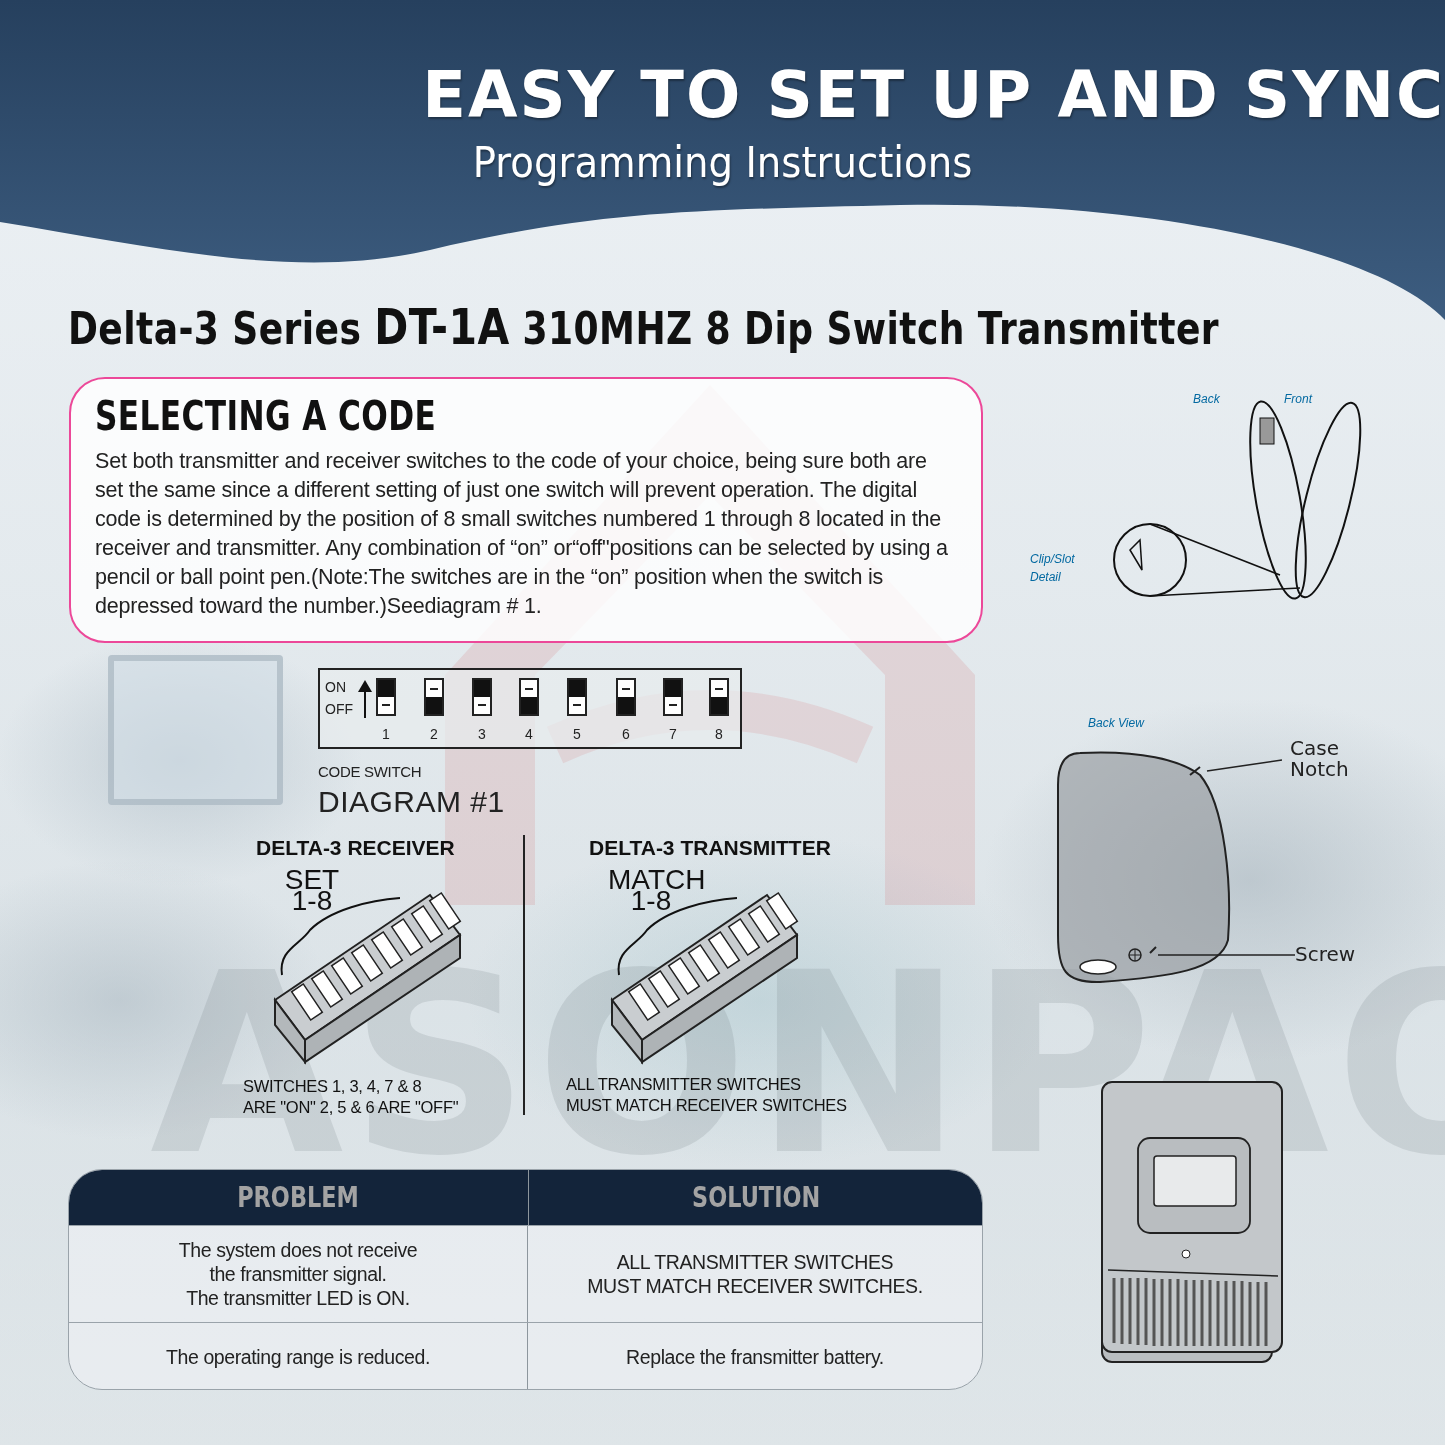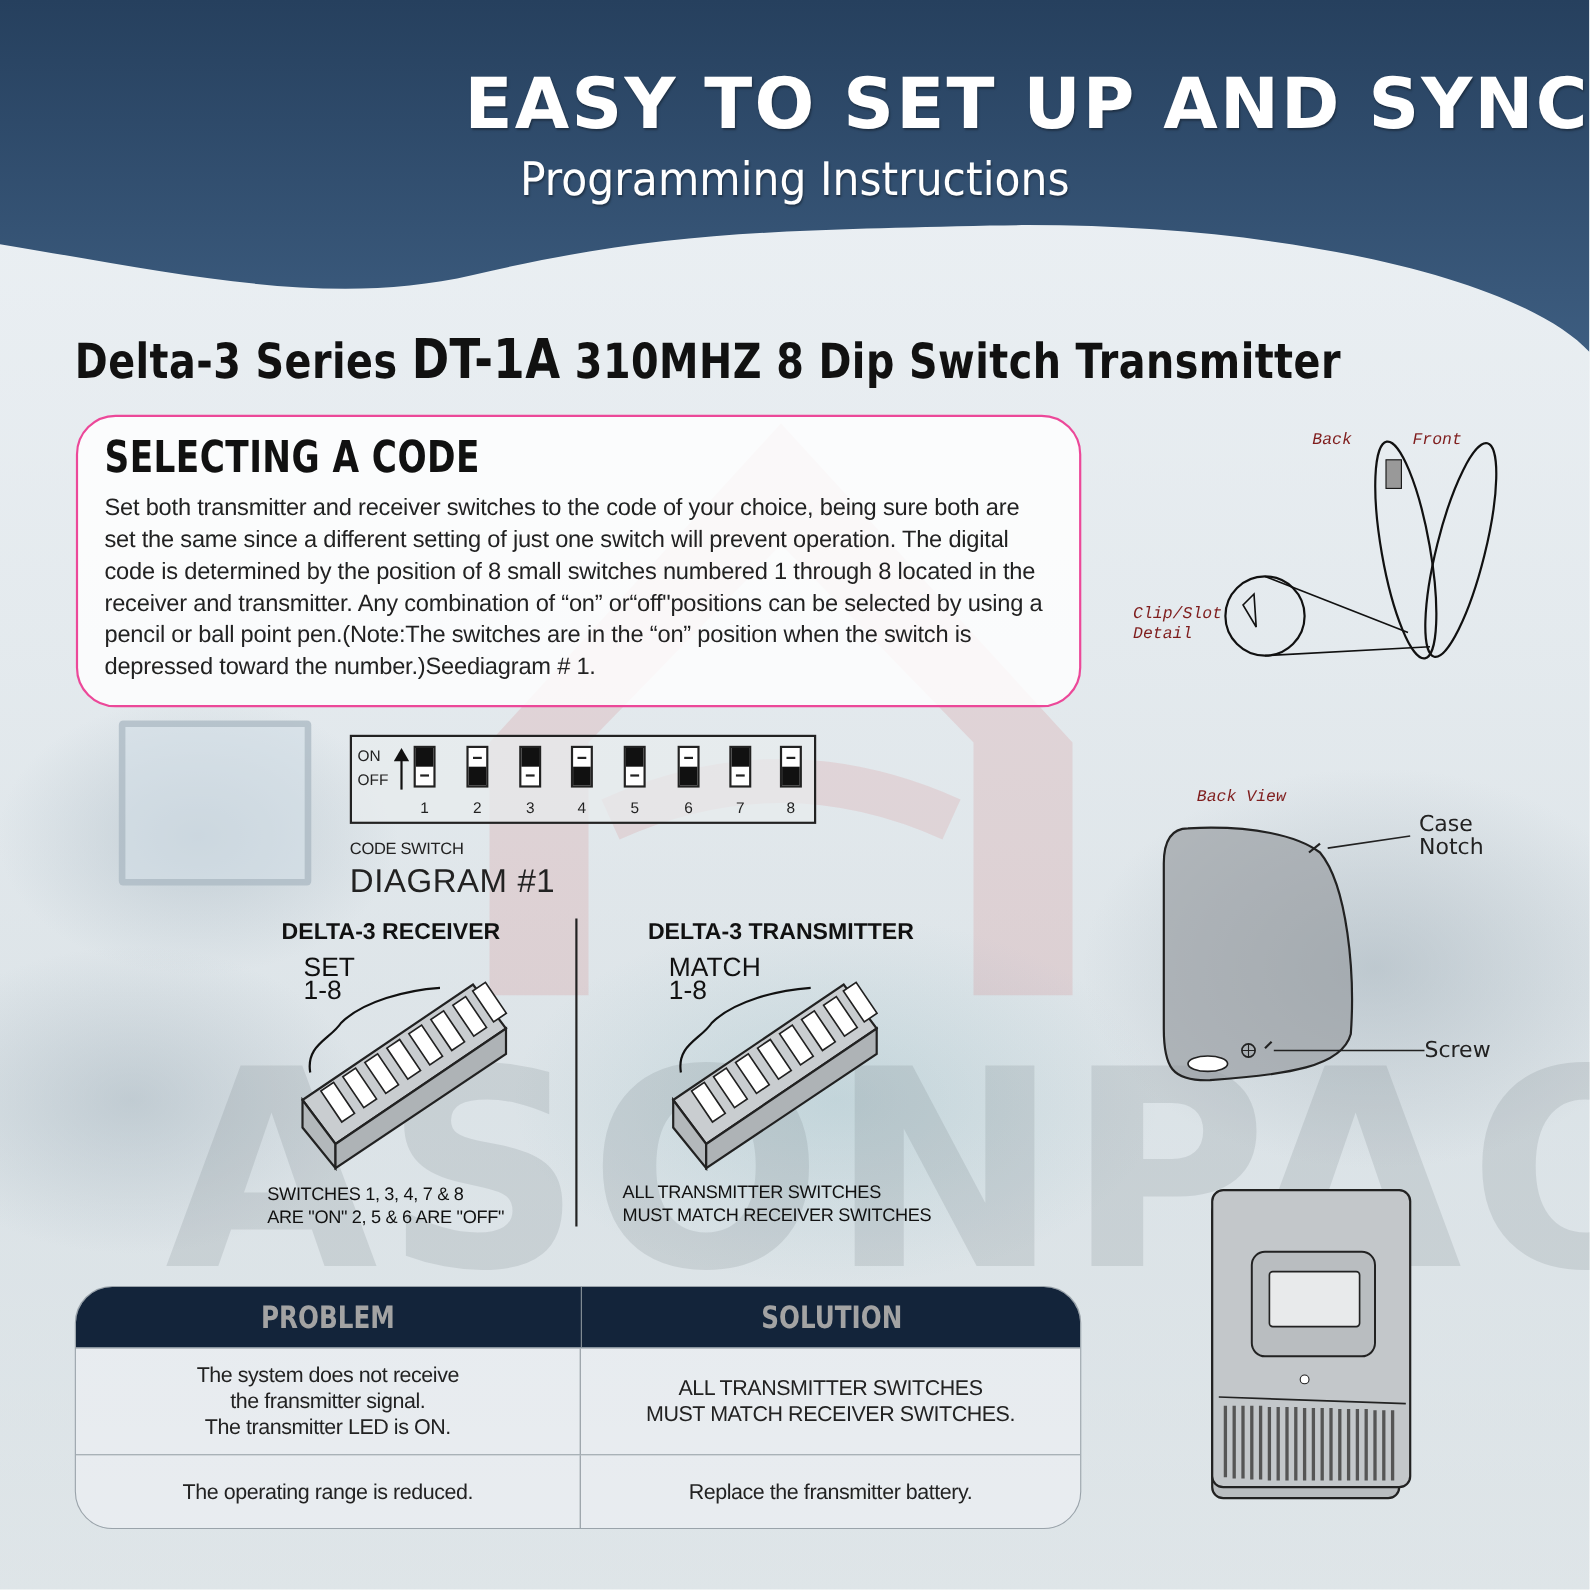--- a/index.html
+++ b/index.html
@@ -84,27 +84,27 @@
     font-size: 15px; color: #222; letter-spacing: -0.3px;
   }
   .diagram-label {
     position: absolute; left: 318px; top: 785px; width: 432px; text-align: left; z-index: 2;
     font-size: 30px; color: #222; letter-spacing: 0.5px;
   }
   
   .col-head {
     position: absolute; z-index: 2; font-weight: bold; font-size: 21px; color: #111; white-space: nowrap;
   }
-  .col-sub { position: absolute; z-index: 2; font-size: 24px; color: #111; line-height: 21px; }
+  .col-sub { position: absolute; z-index: 2; font-size: 28px; color: #111; text-align: center; line-height: 21px; }
   .col-note { position: absolute; z-index: 2; font-size: 16.5px; color: #111; line-height: 21px; letter-spacing: -0.3px; white-space: nowrap; }
   .divider-v { position: absolute; left: 523px; top: 835px; width: 2px; height: 280px; background: #222; z-index: 2; }
   .dip3d { position: absolute; z-index: 2; }
   
   .drawing { position: absolute; z-index: 2; }
-  .label-italic { position: absolute; z-index: 3; font-family: Liberation Mono, monospace; font-style: italic; font-size: 15px; color: #7f1d1d; }
+  .label-italic { position: absolute; z-index: 3; font-family: Liberation Sans, sans-serif; font-style: italic; font-size: 12px; color: #0369a1; }
   .label-plain { position: absolute; z-index: 3; font-family: "DejaVu Sans", sans-serif; font-size: 20px; color: #222; line-height: 21px; }
   
   .ps-table {
     position: absolute; left: 68px; top: 1169px; width: 915px; height: 221px; z-index: 2;
     border: 1px solid #9aa3aa; border-radius: 34px; overflow: hidden;
     background: rgba(240,243,245,0.55);
   }
   .ps-head { display: flex; height: 55px; background: #13243a; }
   .ps-head div {
     flex: none; display: flex; align-items: center; justify-content: center;

